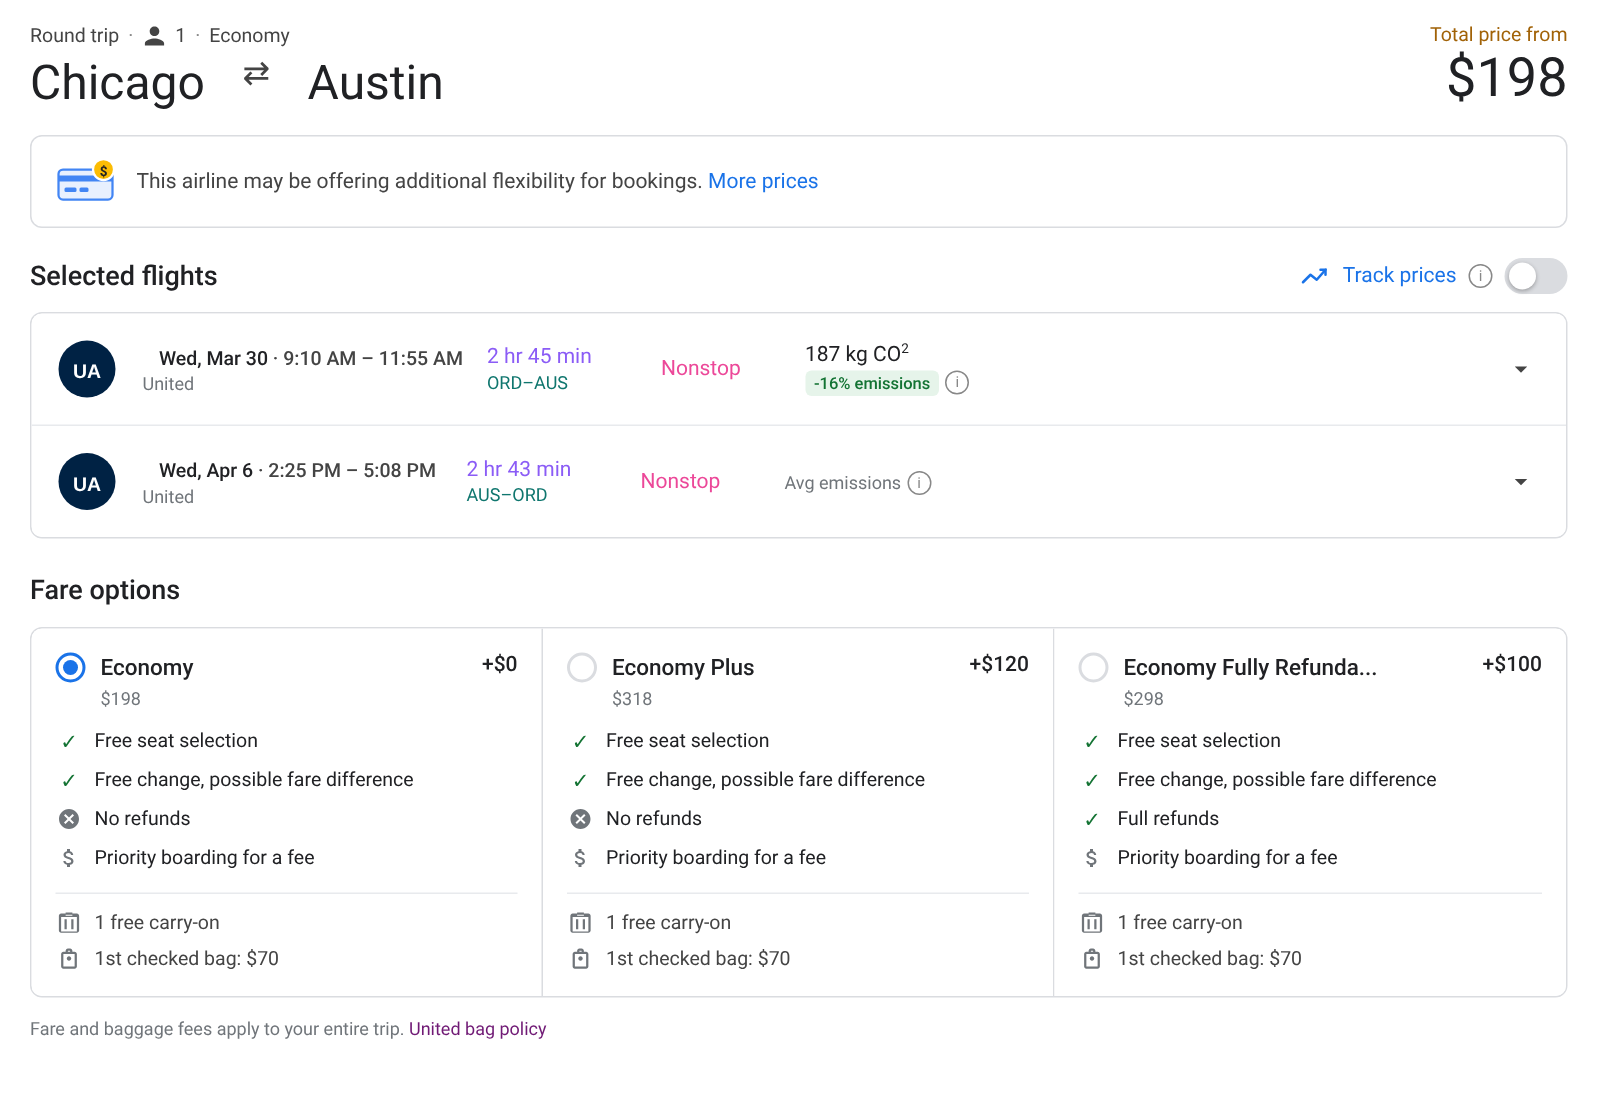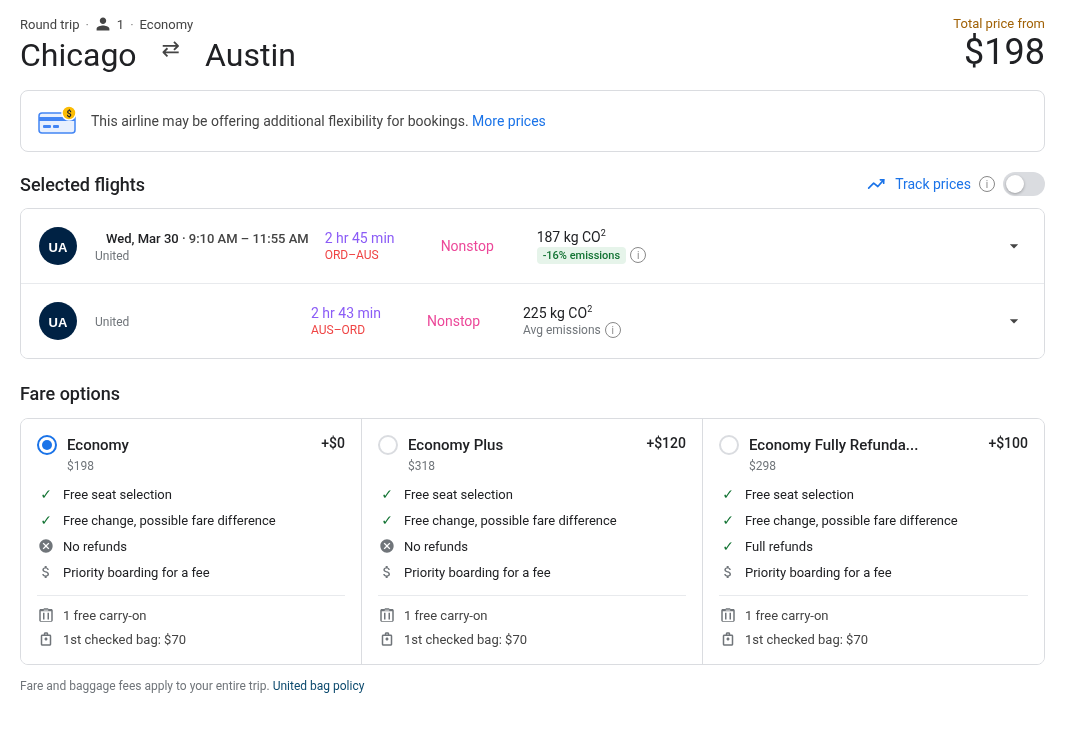--- a/index.html
+++ b/index.html
@@ -183,21 +183,21 @@
     .flight-duration {
       min-width: 100px;
     }
     .flight-duration-text {
       font-size: 14px;
       color: #8b5cf6;
       font-weight: 400;
     }
     .flight-route {
       font-size: 12px;
-      color: #ef4444;
+      color: #0f766e;
       margin-top: 2px;
     }
     .flight-stops {
       min-width: 80px;
       font-size: 14px;
       color: #ec4899;
     }
     .flight-emissions {
       flex: 1;
     }
@@ -353,21 +353,21 @@
       font-size: 14px;
     }
 
     
     .fare-footer {
       margin-top: 14px;
       font-size: 12px;
       color: #70757a;
     }
     .fare-footer a {
-      color: #0c4a6e;
+      color: #701a75;
       text-decoration: none;
     }
 
     .date-text {
       font-size: 13px;
       color: #444;
       margin-left: 11px;
     }
     .date-bold {
       font-weight: 500;
@@ -472,29 +472,31 @@
     </div>
 
     <div class="flight-row">
       <div class="airline-logo">
         <svg viewBox="0 0 40 40" xmlns="http://www.w3.org/2000/svg">
           <circle cx="20" cy="20" r="19" fill="#002244"></circle>
           <text x="20" y="26" text-anchor="middle" font-size="13" font-weight="bold" fill="white" font-family="Arial">UA</text>
         </svg>
       </div>
       <div class="flight-times">
+        <div class="flight-time-range">
+          <span class="date-text"><span class="date-bold">Wed, Apr 6</span> · 2:25 PM – 5:08 PM</span>
+        </div>
         <div class="flight-airline">United</div>
       </div>
       <div class="flight-duration">
         <div class="flight-duration-text">2 hr 43 min</div>
         <div class="flight-route">AUS–ORD</div>
       </div>
       <div class="flight-stops">Nonstop</div>
       <div class="flight-emissions">
-        <div class="emissions-text">225 kg CO<sup>2</sup></div>
         <div class="emissions-sub">
           <span>Avg emissions</span>
           <div class="info-icon-circle">i</div>
         </div>
       </div>
       <button class="chevron-btn">
         <svg width="20" height="20" viewBox="0 0 24 24" fill="#444">
             <path d="M7 10l5 5 5-5z"></path>
           </svg>
       </button>

